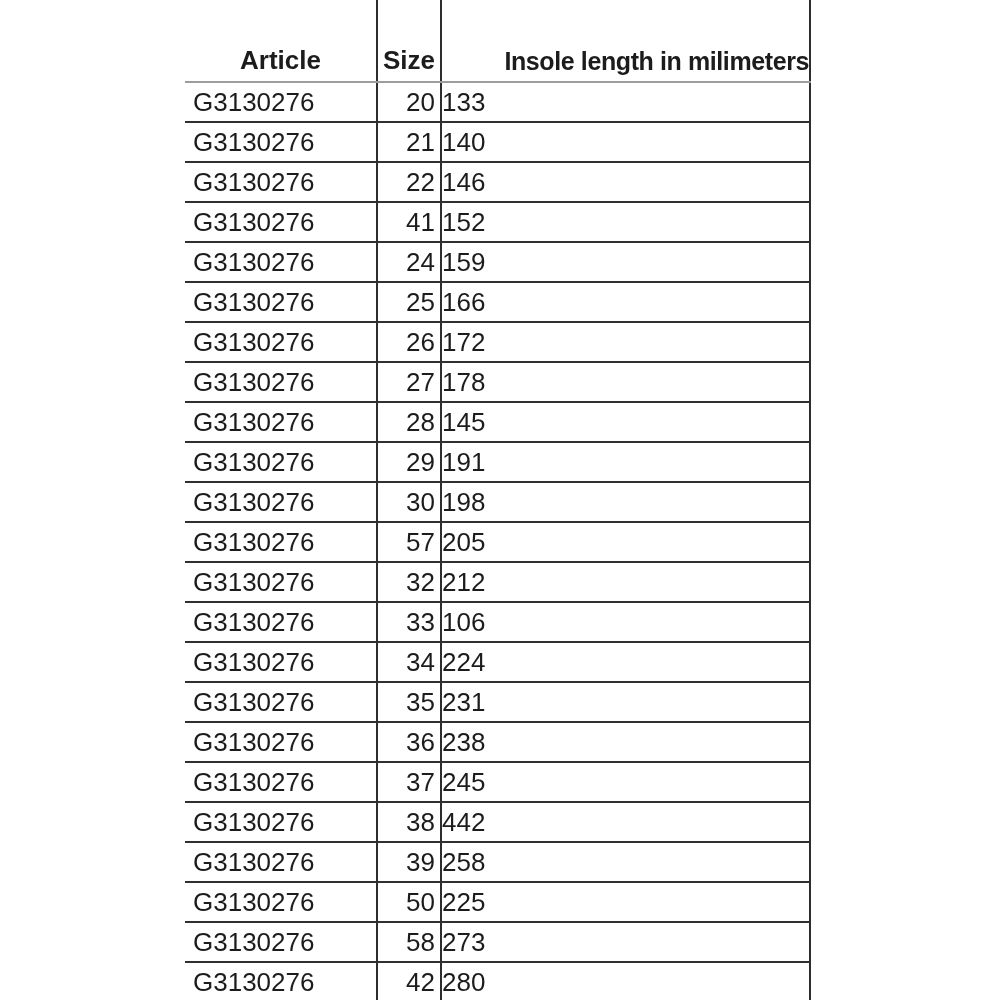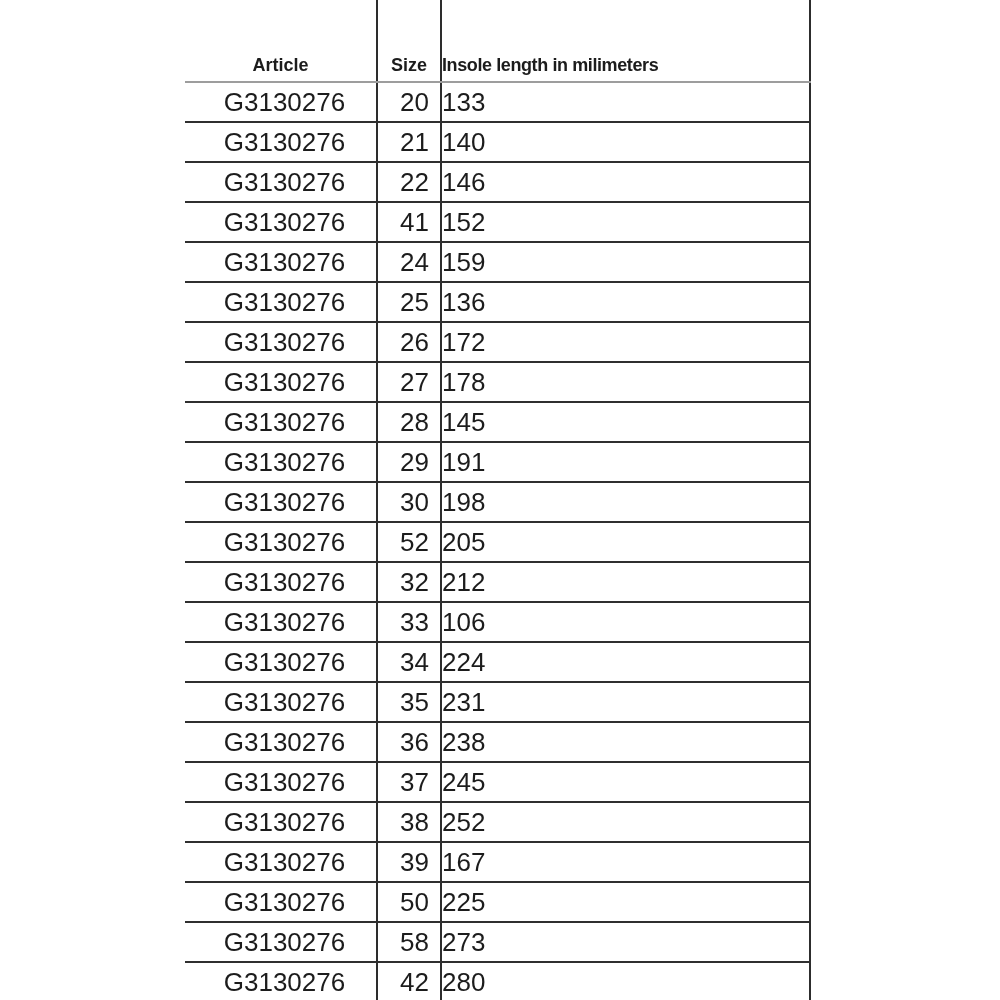--- a/index.html
+++ b/index.html
@@ -30,39 +30,39 @@
     white-space: nowrap;
     overflow: visible;
   }
 
   
   thead th {
     height: 76px;
     vertical-align: bottom;
     padding-bottom: 5px;
     font-weight: bold;
-    font-size: 18px;
+    font-size: 26px;
     border-bottom: 2px solid #9d9d9d; 
     background: #ffffff;
   }
   thead th.article { text-align: center; border-right: 2px solid #2d2d2d; }
   thead th.size    { text-align: center; border-right: 2px solid #2d2d2d; }
-  thead th.insole  { text-align: left; border-right: 2px solid #2d2d2d;
-                     font-size: 18px; letter-spacing: -0.4px; }
+  thead th.insole  { text-align: right; border-right: 2px solid #2d2d2d;
+                     font-size: 25px; letter-spacing: -0.4px; }
 
   
   tbody td {
     height: 38px;
     font-size: 26px;
     vertical-align: middle;
     border-bottom: 2px solid #2f2f2f;
     background: #ffffff;
   }
-  tbody td.article { text-align: center;  padding-left: 8px;  border-right: 2px solid #2d2d2d; }
-  tbody td.size    { text-align: right; padding-right: 11px; border-right: 2px solid #2d2d2d; }
+  tbody td.article { text-align: left;  padding-left: 8px;  border-right: 2px solid #2d2d2d; }
+  tbody td.size    { text-align: right; padding-right: 5px; border-right: 2px solid #2d2d2d; }
   tbody td.insole  { text-align: left; border-right: 2px solid #2d2d2d; }
 
   tbody tr:last-child td { border-bottom: 3px solid #1a1a1a; }
 </style>
 </head>
 <body>
 
 <div class="sheet">
   <table class="size-table">
     <colgroup>
@@ -99,21 +99,21 @@
           <td class="insole">152</td>
         </tr>
         <tr>
           <td class="article">G3130276</td>
           <td class="size">24</td>
           <td class="insole">159</td>
         </tr>
         <tr>
           <td class="article">G3130276</td>
           <td class="size">25</td>
-          <td class="insole">136</td>
+          <td class="insole">166</td>
         </tr>
         <tr>
           <td class="article">G3130276</td>
           <td class="size">26</td>
           <td class="insole">172</td>
         </tr>
         <tr>
           <td class="article">G3130276</td>
           <td class="size">27</td>
           <td class="insole">178</td>
@@ -128,21 +128,21 @@
           <td class="size">29</td>
           <td class="insole">191</td>
         </tr>
         <tr>
           <td class="article">G3130276</td>
           <td class="size">30</td>
           <td class="insole">198</td>
         </tr>
         <tr>
           <td class="article">G3130276</td>
-          <td class="size">52</td>
+          <td class="size">57</td>
           <td class="insole">205</td>
         </tr>
         <tr>
           <td class="article">G3130276</td>
           <td class="size">32</td>
           <td class="insole">212</td>
         </tr>
         <tr>
           <td class="article">G3130276</td>
           <td class="size">33</td>
@@ -164,26 +164,26 @@
           <td class="insole">238</td>
         </tr>
         <tr>
           <td class="article">G3130276</td>
           <td class="size">37</td>
           <td class="insole">245</td>
         </tr>
         <tr>
           <td class="article">G3130276</td>
           <td class="size">38</td>
-          <td class="insole">252</td>
+          <td class="insole">442</td>
         </tr>
         <tr>
           <td class="article">G3130276</td>
           <td class="size">39</td>
-          <td class="insole">167</td>
+          <td class="insole">258</td>
         </tr>
         <tr>
           <td class="article">G3130276</td>
           <td class="size">50</td>
           <td class="insole">225</td>
         </tr>
         <tr>
           <td class="article">G3130276</td>
           <td class="size">58</td>
           <td class="insole">273</td>

